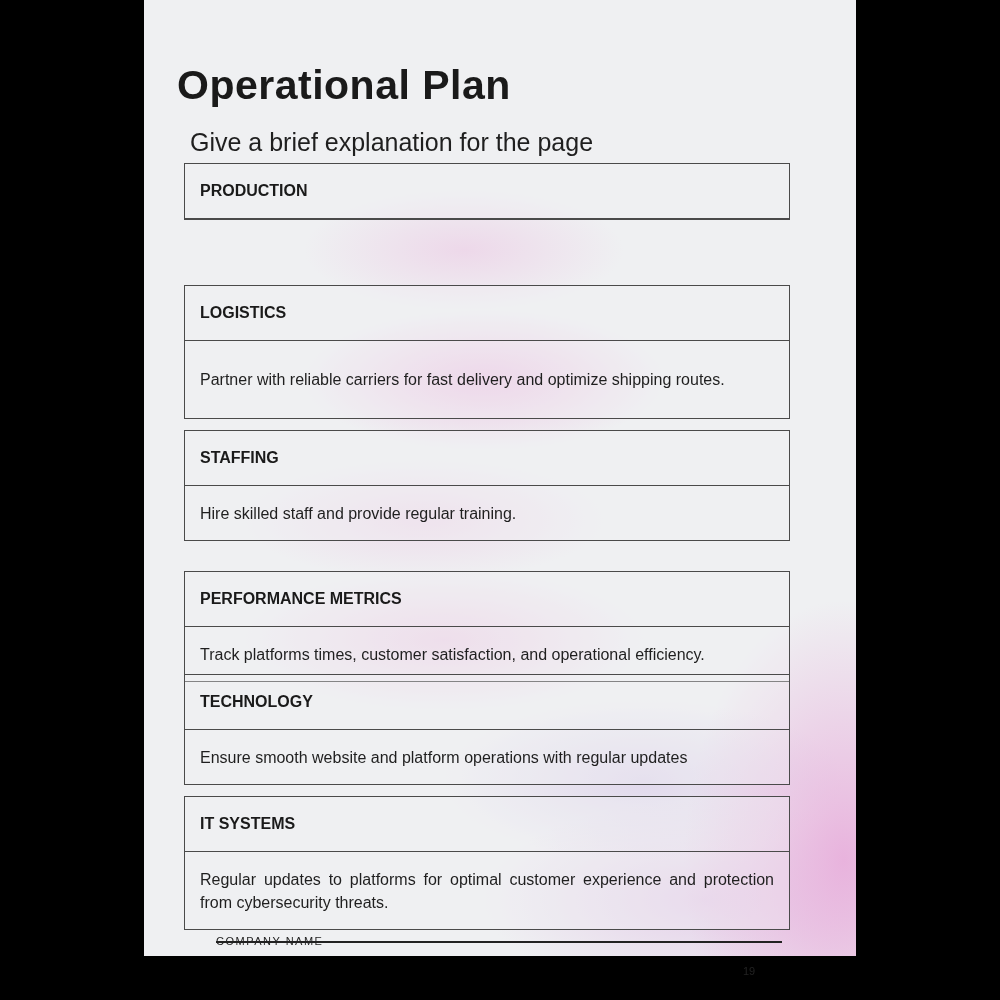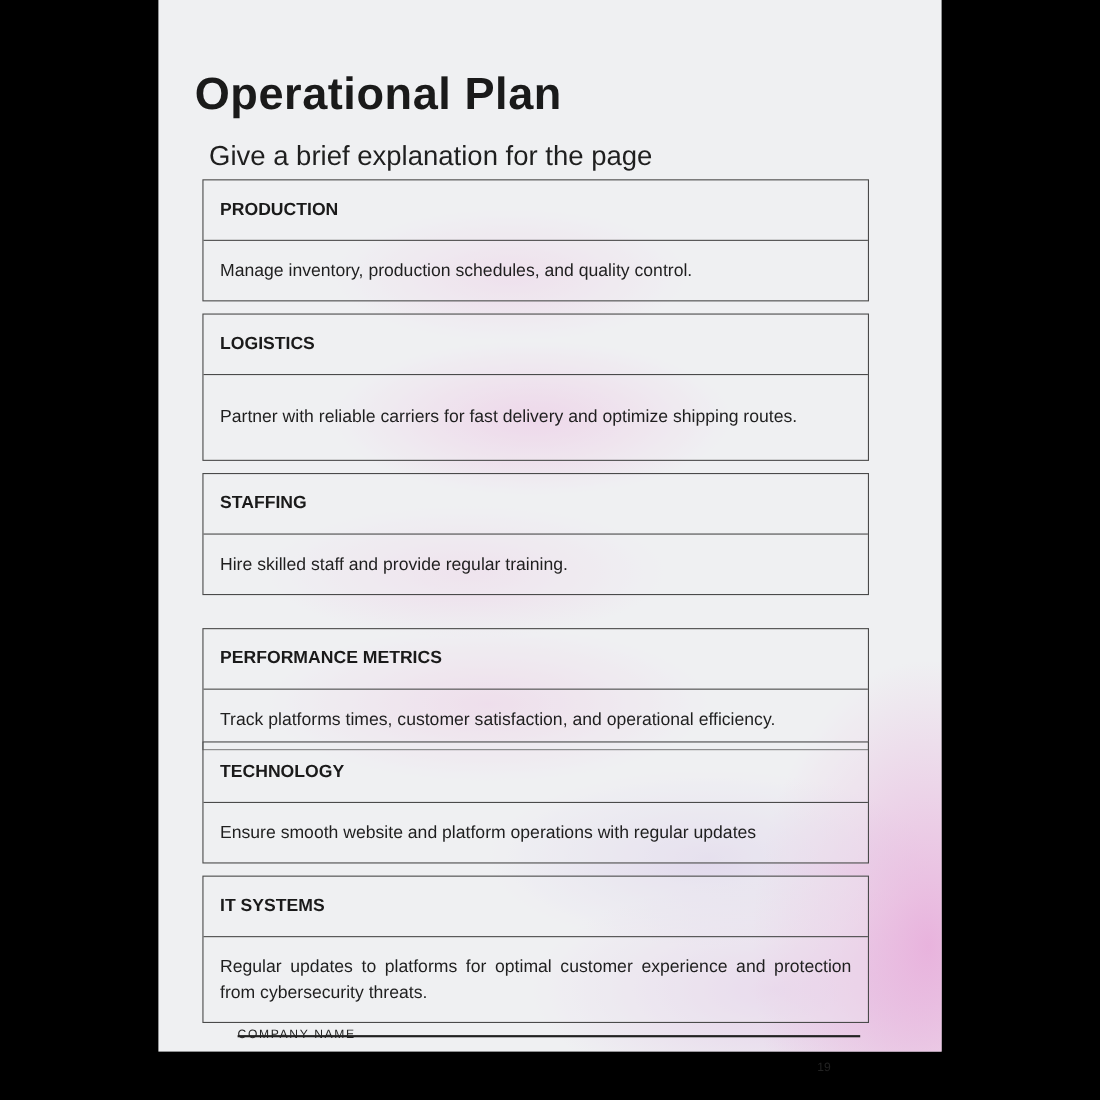--- a/index.html
+++ b/index.html
@@ -28,23 +28,20 @@
 </style>
 </head>
 <body>
 
 <div class="page">
   <h1 class="title">Operational Plan</h1>
   <p class="subtitle">Give a brief explanation for the page</p>
 
   <div class="section" style="top:163px;">
     <div class="sec-head">PRODUCTION</div>
-    <div class="sec-body" style="height:54px;">
-        <span>Manage inventory, production schedules, and quality control.</span>
-      </div>
   </div>
 
   <div class="section" style="top:285px;">
     <div class="sec-head">LOGISTICS</div>
     <div class="sec-body" style="height:77px;">
         <span>Partner with reliable carriers for fast delivery and optimize shipping routes.</span>
       </div>
   </div>
 
   <div class="section" style="top:430px;">

